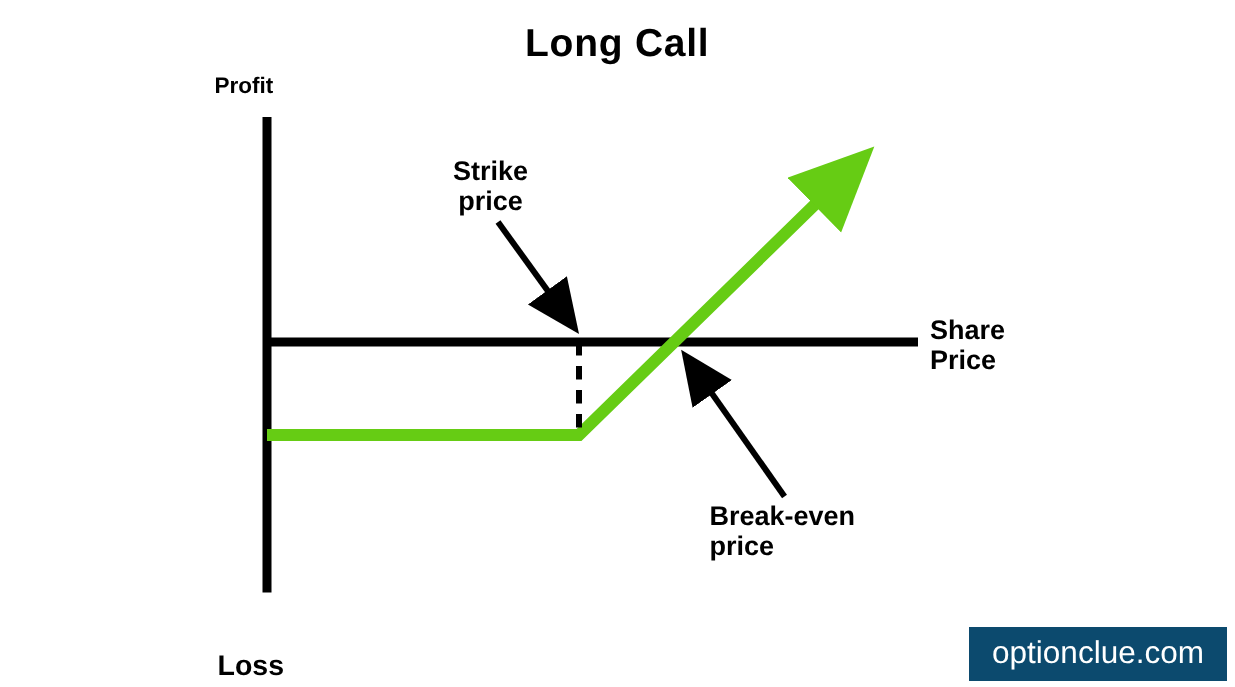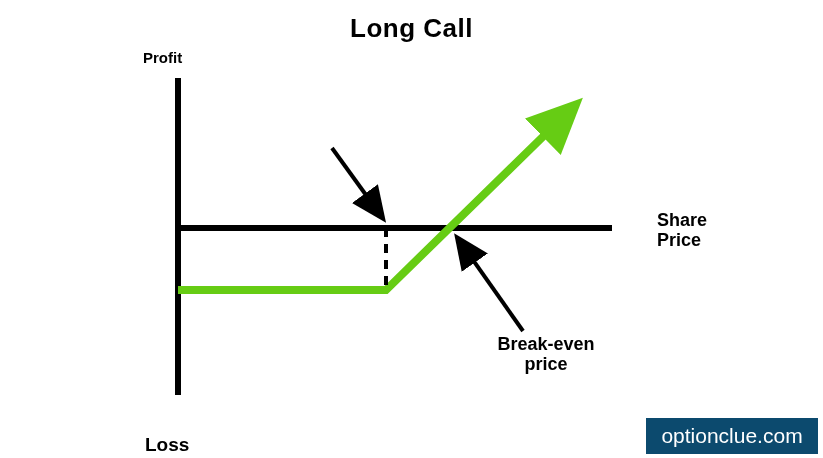--- a/index.html
+++ b/index.html
@@ -46,37 +46,36 @@
     top: 50px;
     font-size: 15px;
   }
   #axis-label-loss {
     left: 145px;
     top: 398px;
     font-size: 19px;
     margin-top: 36px;
   }
   #axis-label-share-price {
-    left: 657px;
+    left: 620px;
     top: 210px;
     font-size: 18px;
     text-align: left;
   }
   #annotation-strike-price {
     left: 272px;
     top: 104px;
     font-size: 18px;
     text-align: center;
     width: 110px;
   }
   #annotation-break-even {
     left: 473px;
     top: 334px;
     font-size: 18px;
-    text-align: center;
     width: 146px;
   }
   #watermark-badge {
     position: absolute;
     left: 646px;
     top: 418px;
     width: 172px;
     height: 36px;
     background: #9bc53d;
     display: flex;
@@ -120,20 +119,21 @@
   </svg>
 
   <div class="lbl" id="chart-title">Long Call</div>
 
   <div class="lbl" id="axis-label-profit">Profit</div>
 
   <div class="lbl" id="axis-label-loss">Loss</div>
 
   <div class="lbl" id="axis-label-share-price"><span>Share</span><br><span>Price</span></div>
 
+  <div class="lbl" id="annotation-strike-price"><span>Strike</span><br><span>price</span></div>
 
   <div class="lbl" id="annotation-break-even"><span>Break-even</span><br><span>price</span></div>
 
   <div id="watermark-badge" style="background: #0c4a6e;">
     <span id="watermark-text" style="color: rgb(255, 255, 255);">optionclue.com</span>
   </div>
 
 </div>
 
 </body></html>

